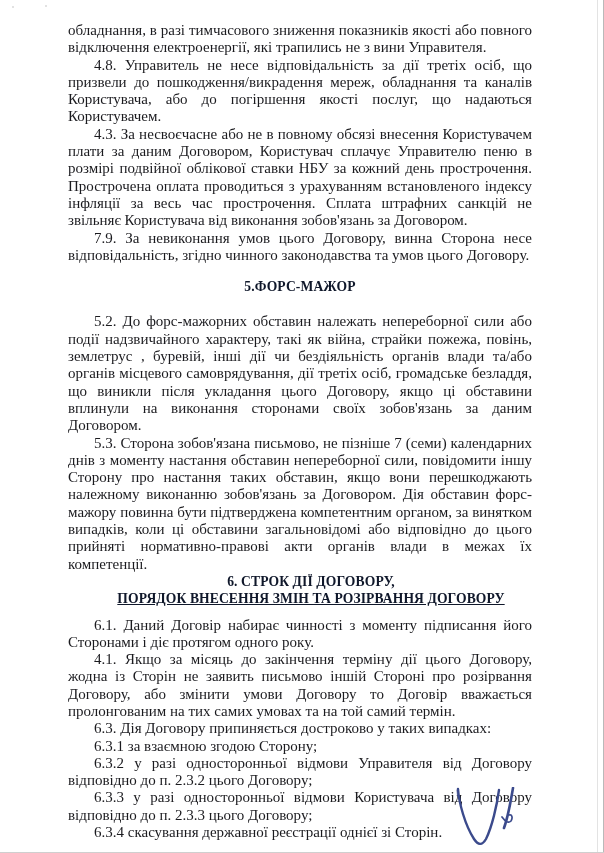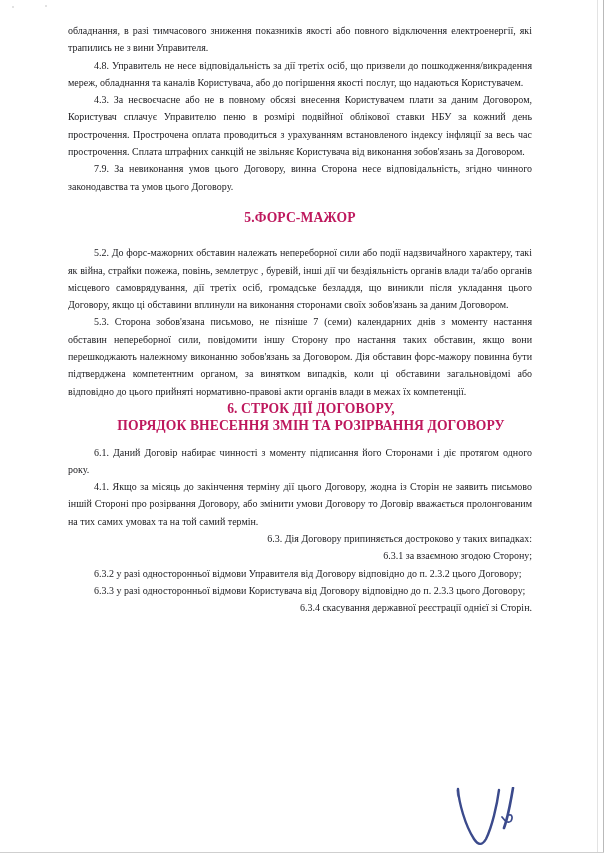--- a/index.html
+++ b/index.html
@@ -53,50 +53,51 @@
     position: absolute;
     left: 68px;
     top: 22px;
     width: 464px;
   }
 
   p.para {
     margin: 0 0 0 0;
     text-align: justify;
     text-justify: inter-word;
-    font-size: 10px;
+    font-size: 15px;
     line-height: 17.3px;
     color: #1b1b1f;
     text-indent: 26px;
     -webkit-hyphens: none;
     hyphens: none;
   }
   p.para.noindent {
     text-indent: 0;
   }
   p.para.last-left {
-    text-align: right;
+    text-align: left;
   }
   .gap-md { height: 9px; }
   .gap-lg { height: 14px; }
 
   h2.heading {
     margin: 0;
     text-align: center;
     font-size: 13.6px;
     line-height: 17.3px;
     font-weight: bold;
-    color: #be185d;
+    color: #0f172a;
     letter-spacing: 0.1px;
   }
   h2.heading.shift {
     padding-left: 22px;
   }
   h2.heading .l2 {
     display: block;
+    text-decoration: underline;
   }
 
   
   #signature {
     position: absolute;
     left: 452px;
     top: 787px;
     width: 110px;
     height: 64px;
   }

